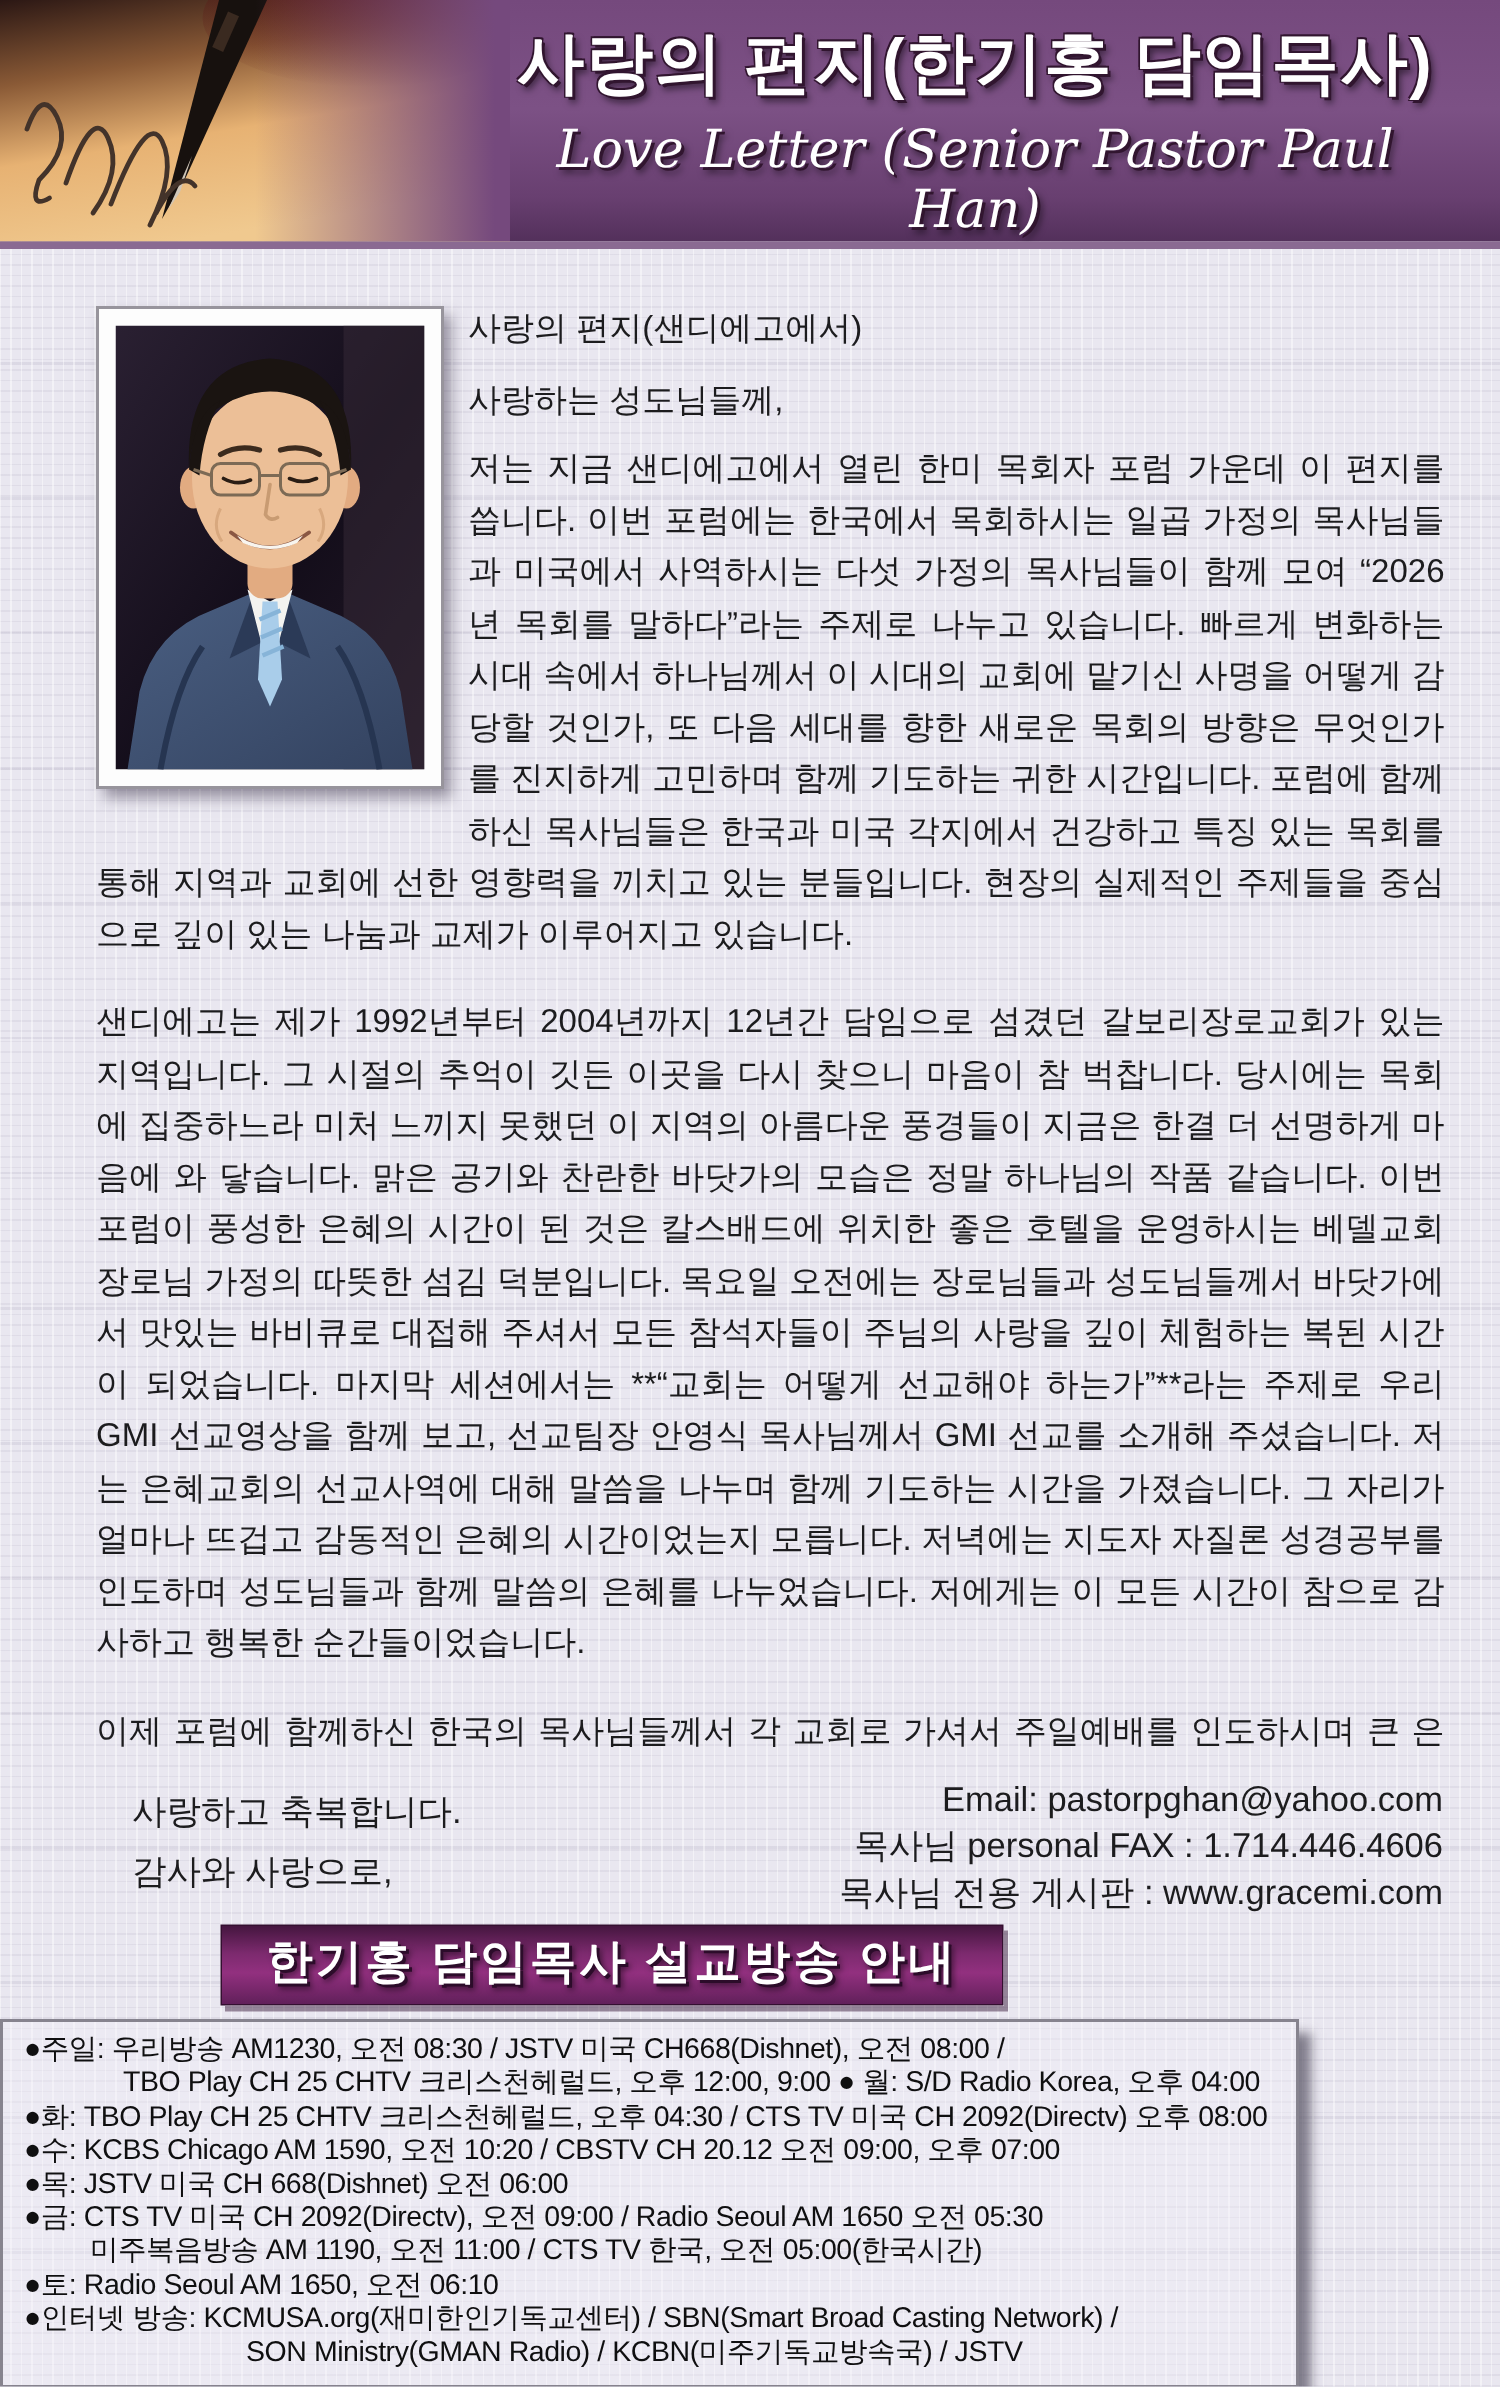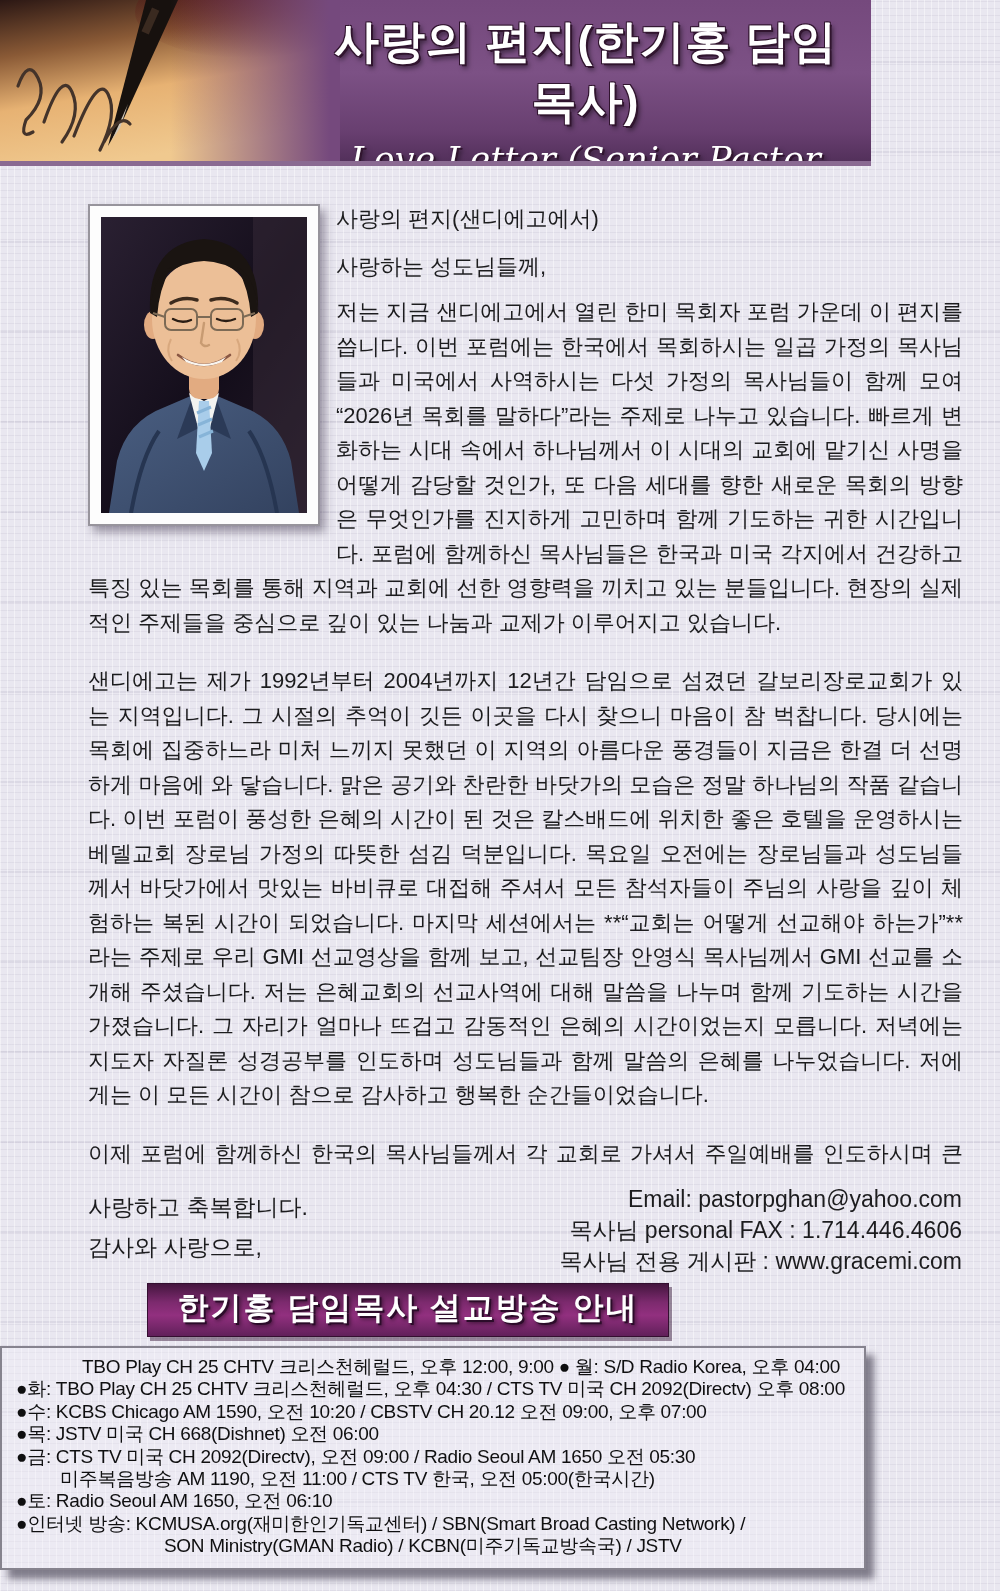--- a/index.html
+++ b/index.html
@@ -12,21 +12,21 @@
     background-image:
       repeating-linear-gradient(90deg, rgba(255,255,255,0.45) 0 1px, rgba(0,0,0,0) 1px 7px),
       repeating-linear-gradient(0deg, rgba(196,192,208,0.28) 0 1px, rgba(0,0,0,0) 1px 7px),
       repeating-linear-gradient(0deg, rgba(0,0,0,0) 0 88px, rgba(178,174,194,0.25) 88px 90px);
     color: #1c1c1e;
   }
 
   
   .header {
     position: relative;
-    width: 871px; height: 166px;
+    width: 1000px; height: 166px;
     background: linear-gradient(180deg, #75497d 0%, #7c5185 45%, #683f70 82%, #53305b 100%);
     border-bottom: 5px solid #8a6a92;
     box-sizing: border-box;
     overflow: hidden;
   }
   .pen-art { position:absolute; left:0; top:0; width:340px; height:161px; }
   .header-titles {
     position: absolute; left: 330px; right: 30px; top: 12px;
     text-align: center; color: #ffffff;
   }
@@ -39,21 +39,21 @@
     font-family: "DejaVu Serif", serif; font-style: italic;
     font-size: 35px;
     text-shadow: 2px 2px 0 #31152f, 3px 4px 5px rgba(0,0,0,0.55);
   }
 
   
   .letter-area {
     position: absolute; top: 166px; left: 0;
     width: 1000px; height: 1012px;
     box-sizing: border-box;
-    padding: 36px 36px 0 88px;
+    padding: 36px 36px 0 64px;
     overflow: hidden;
     font-size: 22px; line-height: 34.5px;
   }
   .photo-frame {
     float: left;
     width: 206px; height: 296px;
     padding: 11px; background: #fdfdfd;
     border: 2px solid #97949c;
     box-shadow: 5px 6px 9px rgba(70,62,84,0.5);
     margin: 2px 16px 12px 0;
@@ -204,20 +204,21 @@
   <div class="sig-right">
     <div>Email: pastorpghan@yahoo.com</div>
     <div>목사님 personal FAX : 1.714.446.4606</div>
     <div>목사님 전용 게시판 : www.gracemi.com</div>
   </div>
 </div>
 
 <div class="bottom">
   <div class="banner">한기홍 담임목사 설교방송 안내</div>
   <div class="schedule-box">
+    <div class="sched-line">●주일:  우리방송 AM1230, 오전 08:30 / JSTV 미국 CH668(Dishnet), 오전 08:00 /</div>
     <div class="sched-line ind-a">TBO Play CH 25 CHTV 크리스천헤럴드, 오후 12:00, 9:00  ●  월: S/D Radio Korea, 오후 04:00</div>
     <div class="sched-line">●화:  TBO Play CH 25 CHTV 크리스천헤럴드, 오후 04:30 / CTS TV 미국 CH 2092(Directv) 오후 08:00</div>
     <div class="sched-line">●수:  KCBS Chicago AM 1590,  오전 10:20 / CBSTV CH 20.12 오전 09:00, 오후 07:00</div>
     <div class="sched-line">●목:  JSTV 미국 CH 668(Dishnet) 오전 06:00</div>
     <div class="sched-line">●금:  CTS TV 미국 CH 2092(Directv), 오전 09:00 / Radio Seoul AM 1650 오전 05:30</div>
     <div class="sched-line ind-b">미주복음방송 AM 1190, 오전 11:00 / CTS TV 한국, 오전 05:00(한국시간)</div>
     <div class="sched-line">●토:  Radio Seoul AM 1650, 오전 06:10</div>
     <div class="sched-line">●인터넷 방송:  KCMUSA.org(재미한인기독교센터) / SBN(Smart Broad Casting Network) /</div>
     <div class="sched-line ind-c">SON Ministry(GMAN Radio) / KCBN(미주기독교방속국) / JSTV</div>
   </div>

